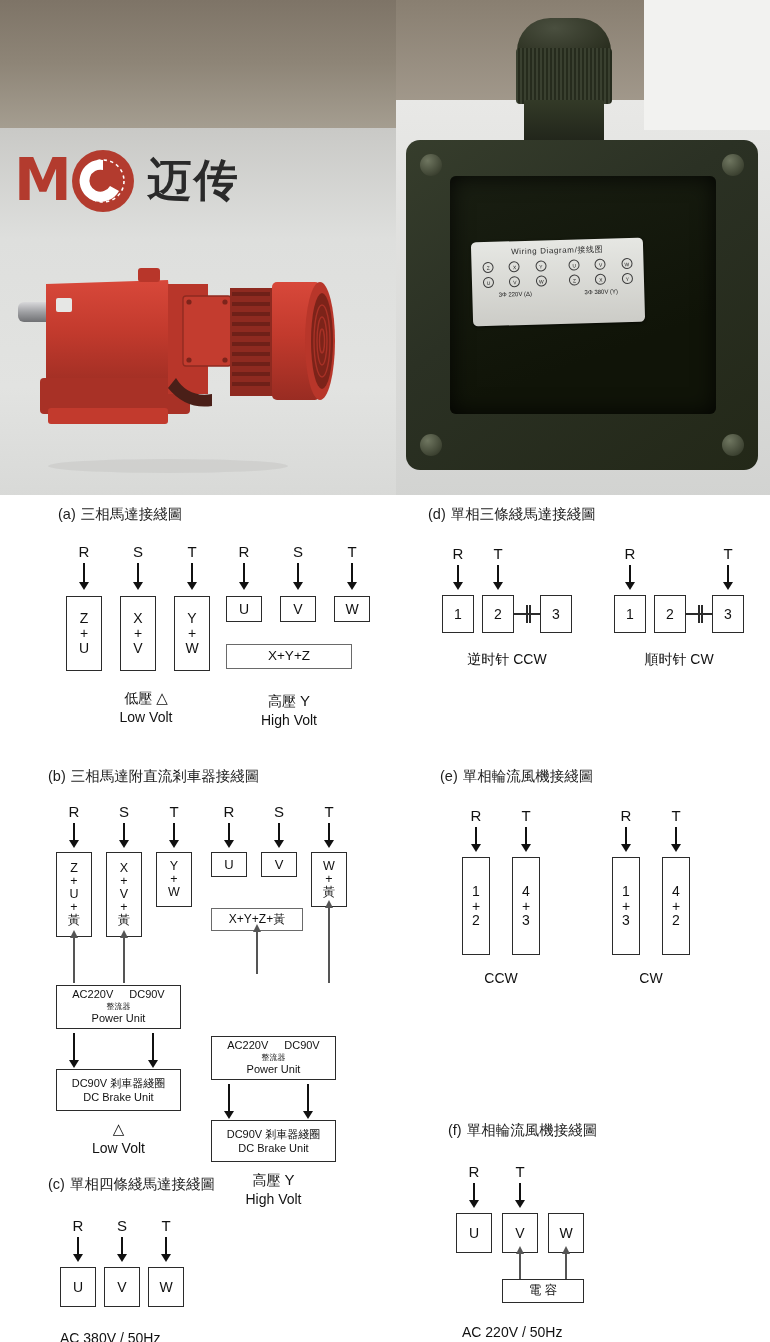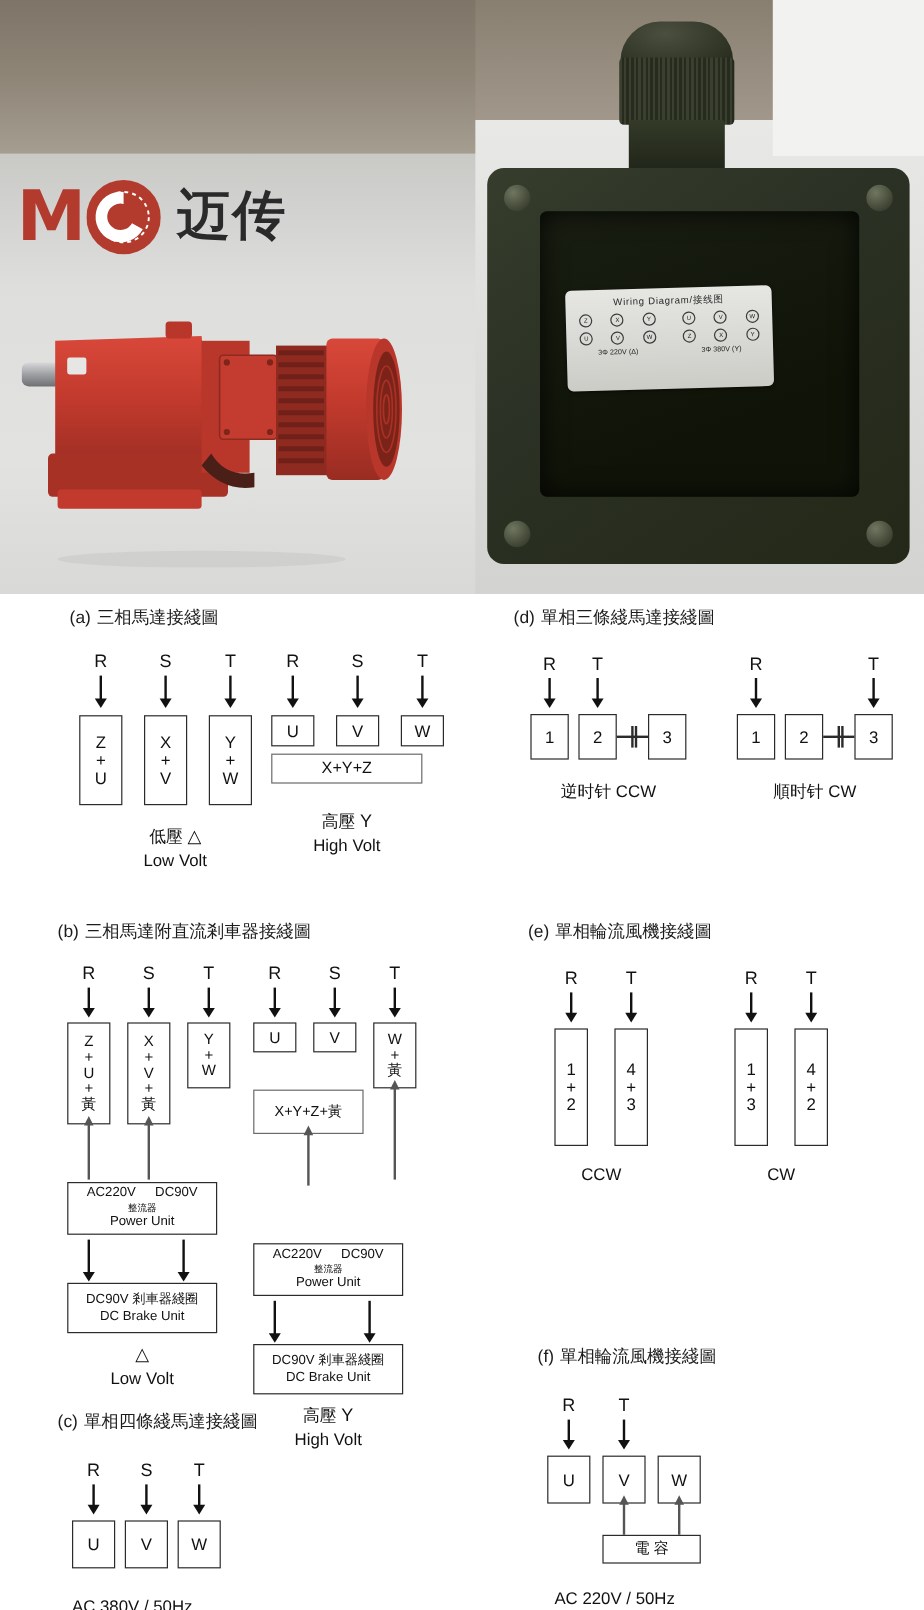--- a/index.html
+++ b/index.html
@@ -327,21 +327,21 @@
             </div>
           </div>
           <div style="width:36px;">
             <div class="lbl">T</div>
             <div class="arrow" style="height:20px;margin-top:3px;"></div>
             <div class="box" style="width:36px;height:26px;margin-top:13px;">
               <span class="ln">W</span>
             </div>
           </div>
         </div>
-        <div class="box thin" style="width:126px;height:25px;margin-top:6px;font-size:13.5px;">
+        <div class="box thin" style="width:126px;height:25px;margin-top:22px;font-size:13.5px;">
           <span>X+Y+Z</span>
         </div>
         <div class="foot" style="margin-top:22px;width:126px;">
           <div><span class="cn">高壓</span>
                <span class="tri">Y</span></div>
           <div>High  Volt</div>
         </div>
       </div>
     </div>
 
@@ -494,21 +494,21 @@
             <div class="box" style="width:36px;height:55px;margin-top:11px;font-size:12.5px;">
               <span class="ln">W</span>
               <span class="ln">+</span>
               <span class="ln">黃</span>
             </div>
             <div class="arrow-up" style="height:76px;"></div>
           </div>
         </div>
 
         <div style="position:absolute;left:0;top:105px;">
-          <div class="box thin" style="width:92px;height:37px;font-size:12px;align-items:center;">
+          <div class="box thin" style="width:92px;height:23px;font-size:12px;align-items:center;">
             <span>X+Y+Z+黃</span>
           </div>
           <div class="arrow-up" style="height:43px;"></div>
         </div>
 
         <div class="box" style="width:125px;height:44px;margin-top:53px;font-size:11px;line-height:1.25;">
           <div style="display:flex;gap:16px;">
             <span>AC220V</span>
             <span>DC90V</span>
           </div>

